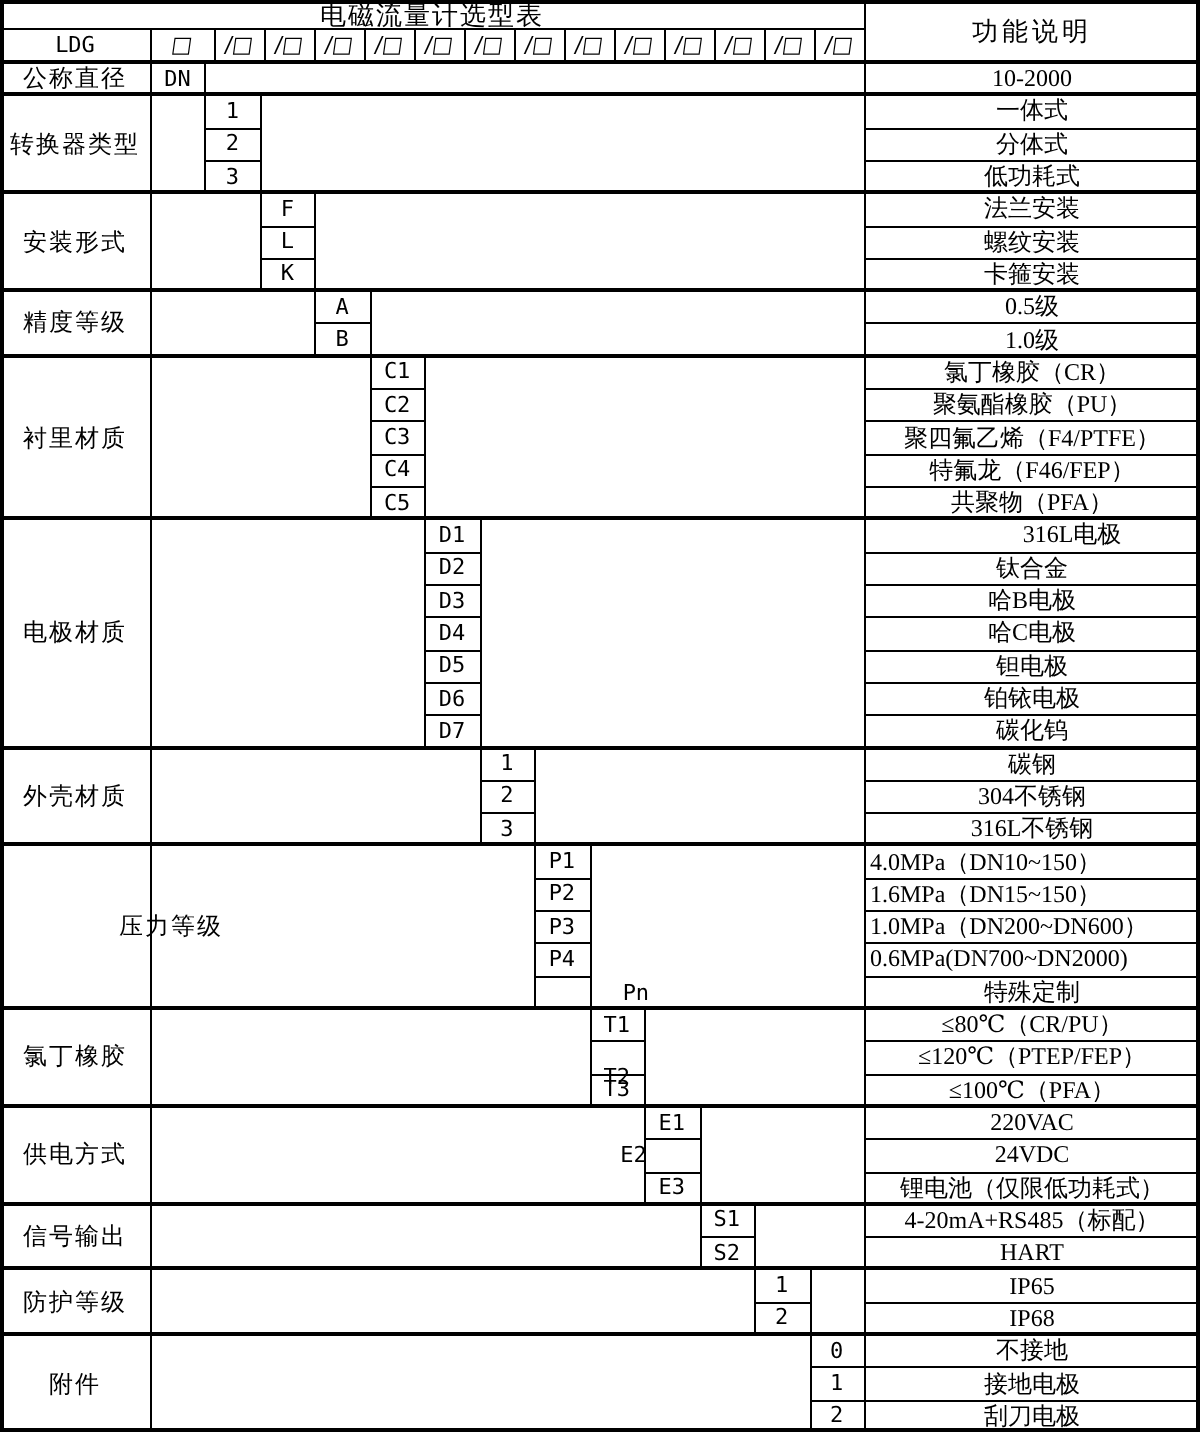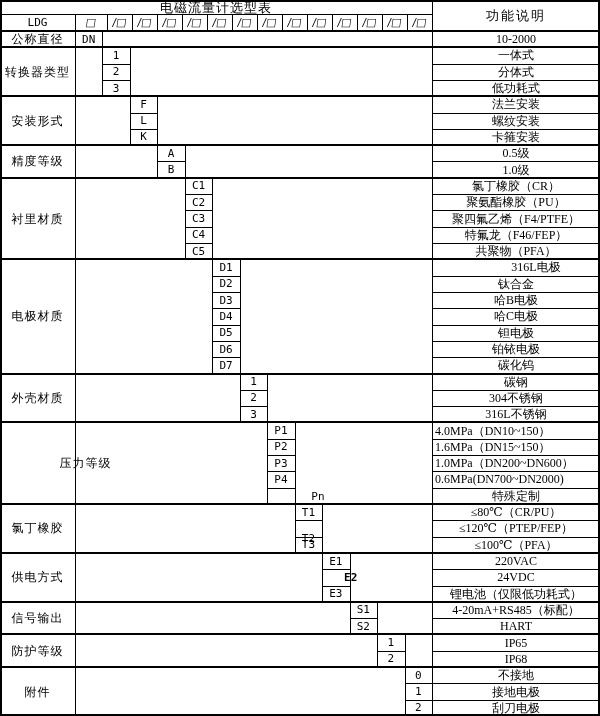--- a/index.html
+++ b/index.html
@@ -217,21 +217,21 @@
     <div class="cell code" style="left: 294.692px; top: 536.595px; width: 27.4615px; height: 16.3095px;">T3</div>
     <div class="cell desc" style="left: 432px; top: 536.595px; width: 168px; height: 16.3095px;">≤100℃（PFA）</div>
     <div class="ln" style="left: 0px; top: 552px; width: 600px; height: 2px;"></div>
     <div class="cell lbl" style="left: 0px; top: 552.905px; width: 75px; height: 48.9286px;">供电方式</div>
     <div class="ln" style="left: 322.154px; top: 552.905px; width: 1px; height: 48.9286px;"></div>
     <div class="ln" style="left: 349.615px; top: 552.905px; width: 1px; height: 48.9286px;"></div>
     <div class="cell code" style="left: 322.154px; top: 552.905px; width: 27.4615px; height: 16.3095px;">E1</div>
     <div class="cell desc" style="left: 432px; top: 552.905px; width: 168px; height: 16.3095px;">220VAC</div>
     <div class="ln" style="left: 322.154px; top: 569px; width: 27.4615px; height: 1px;"></div>
     <div class="ln" style="left: 432px; top: 569px; width: 168px; height: 1px;"></div>
-    <div class="cell code" style="left: 337px; top: 569.214px; width: 27.4615px; height: 16.3095px; font-weight: bold;">E2</div>
+    <div class="cell code" style="left: 303px; top: 569.214px; width: 27.4615px; height: 16.3095px;">E2</div>
     <div class="cell desc" style="left: 432px; top: 569.214px; width: 168px; height: 16.3095px;">24VDC</div>
     <div class="ln" style="left: 322.154px; top: 586px; width: 27.4615px; height: 1px;"></div>
     <div class="ln" style="left: 432px; top: 586px; width: 168px; height: 1px;"></div>
     <div class="cell code" style="left: 322.154px; top: 585.524px; width: 27.4615px; height: 16.3095px;">E3</div>
     <div class="cell desc" style="left: 432px; top: 585.524px; width: 168px; height: 16.3095px;">锂电池（仅限低功耗式）</div>
     <div class="ln" style="left: 0px; top: 601px; width: 600px; height: 2px;"></div>
     <div class="cell lbl" style="left: 0px; top: 601.833px; width: 75px; height: 32.619px;">信号输出</div>
     <div class="ln" style="left: 349.615px; top: 601.833px; width: 1px; height: 32.619px;"></div>
     <div class="ln" style="left: 377.077px; top: 601.833px; width: 1px; height: 32.619px;"></div>
     <div class="cell code" style="left: 349.615px; top: 601.833px; width: 27.4615px; height: 16.3095px;">S1</div>

